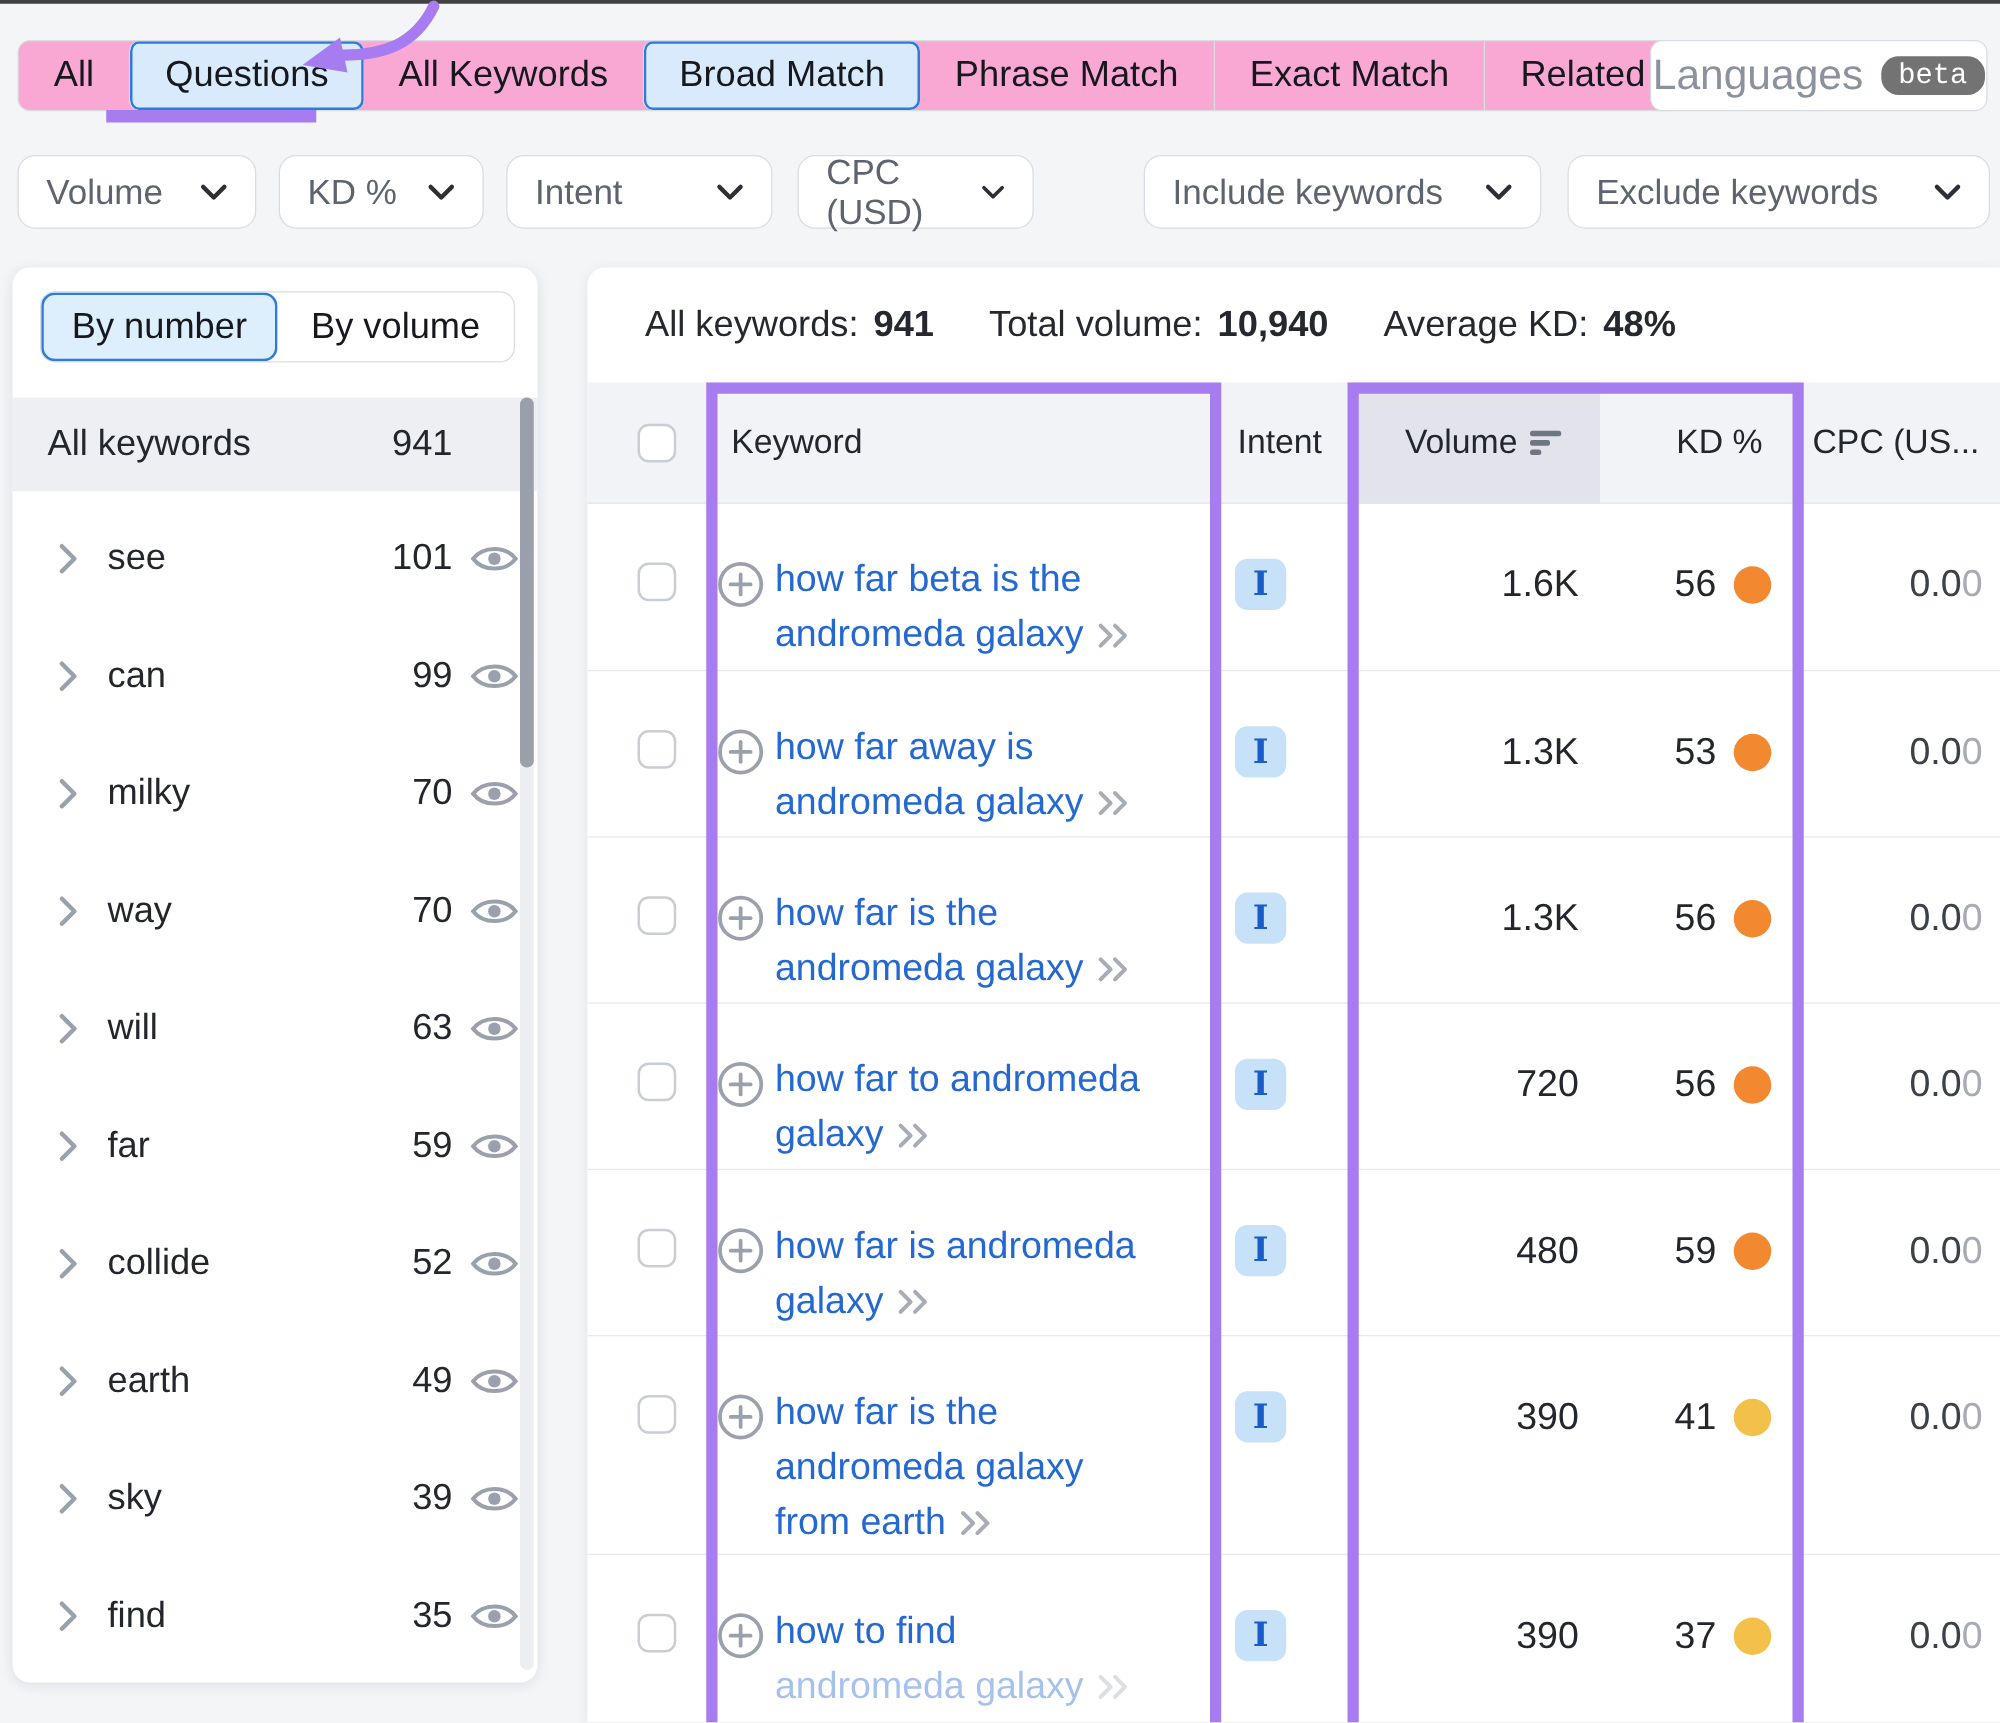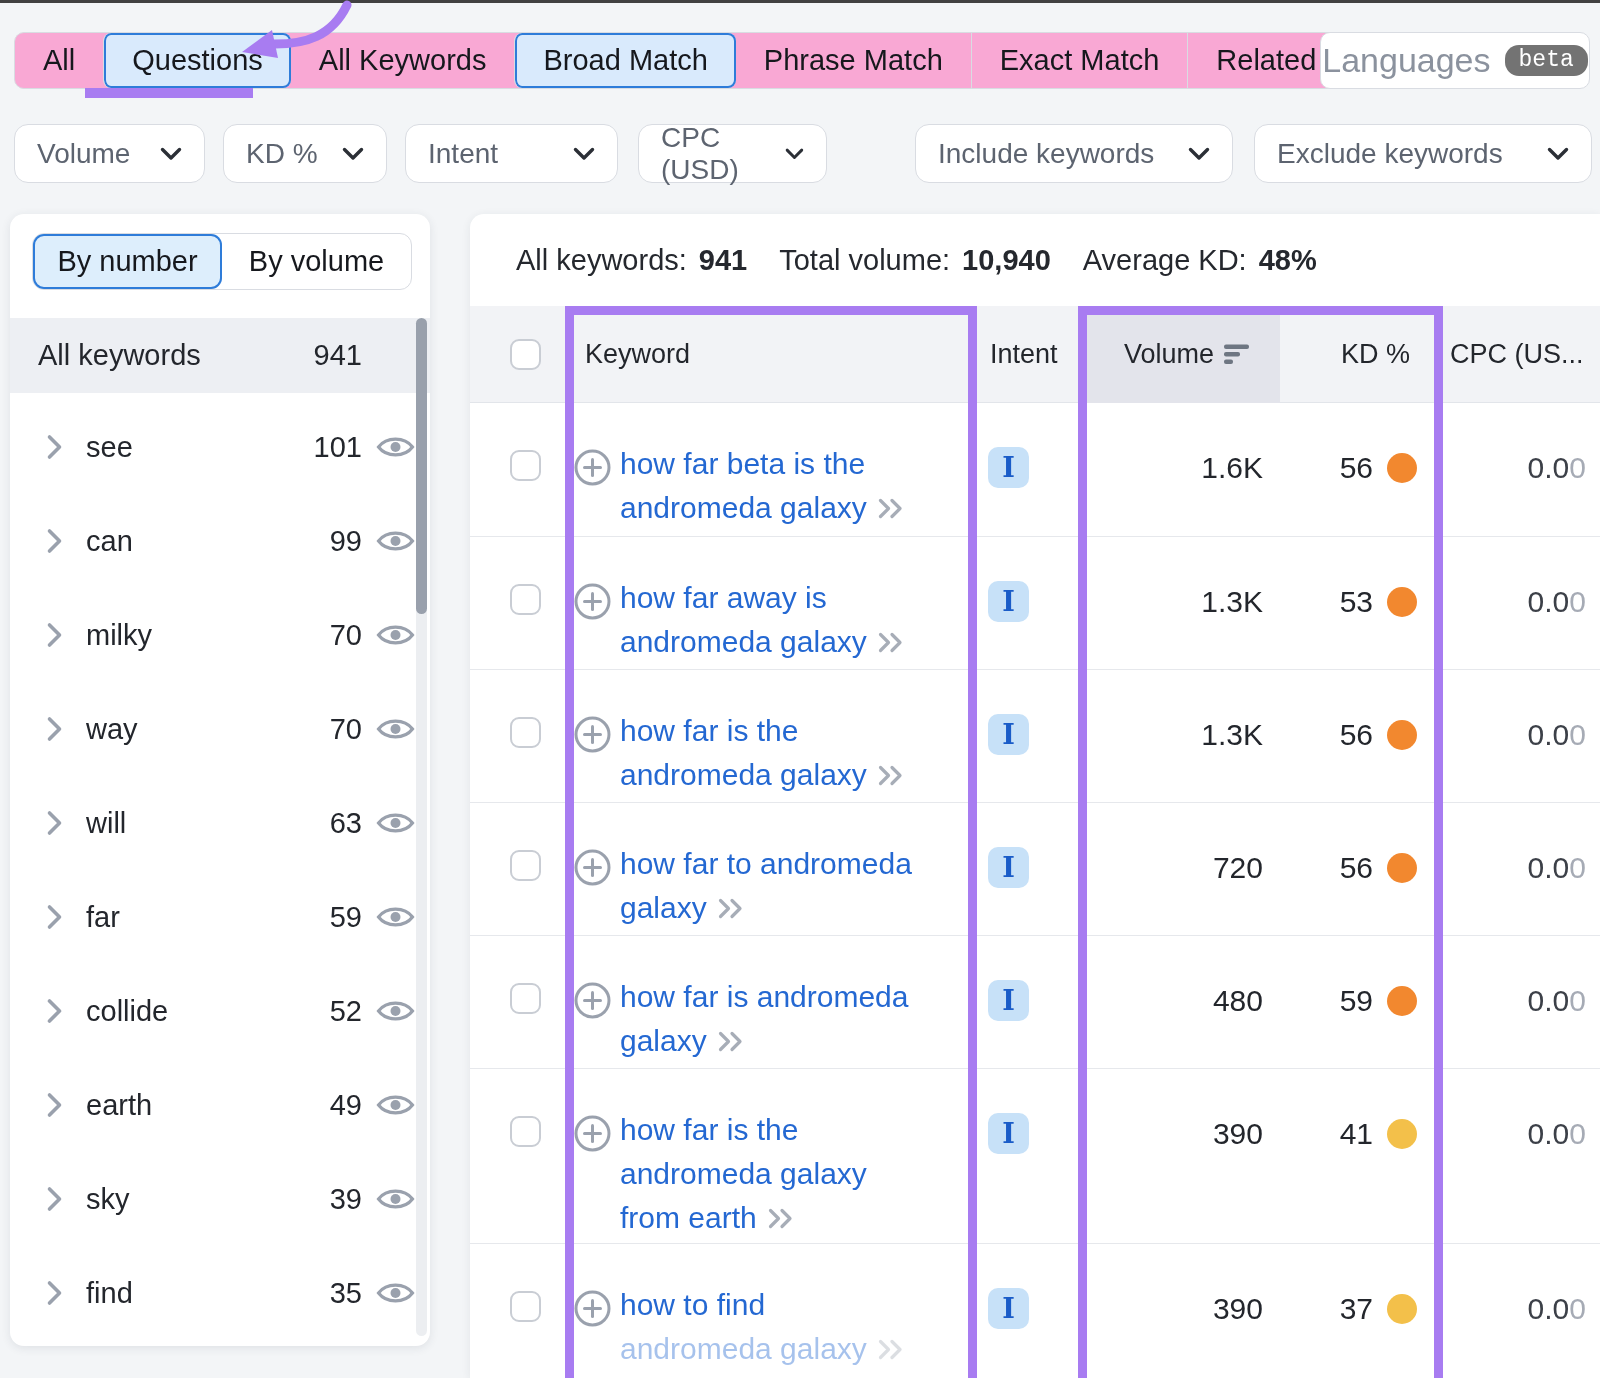--- a/index.html
+++ b/index.html
@@ -61,21 +61,21 @@
   .side-item .eye { position:absolute; right:14px; top:50%; transform:translateY(-50%); }
   .sb-track { position:absolute; right:3px; top:104px; width:11px; height:1018px;
     background:#eceef1; border-radius:6px; }
   .sb-thumb { position:absolute; right:3px; top:104px; width:11px; height:296px;
     background:#99a0ac; border-radius:6px; }
 
   
   .main { position:absolute; left:470px; top:214px; width:1130px; height:1164px;
     background:#fff; border-radius:14px 0 0 0; box-shadow:0 2px 10px rgba(40,50,70,.08); }
   .stats { position:absolute; left:46px; top:0; height:92px; display:flex;
-    align-items:center; gap:32px; }
+    align-items:center; gap:44px; }
   .stat { display:flex; gap:12px; font-size:29px; color:#25282e; white-space:nowrap; }
   .stat b { font-weight:bold; }
 
   .thead { position:absolute; left:0; top:92px; width:1130px; height:97px;
     background:#f2f3f6; border-bottom:1px solid #e2e5ea; font-size:27px; color:#23262c; }
   .vol-cell-bg { position:absolute; left:614px; top:0; width:196px; height:97px; background:#e3e4eb; }
   .th-keyword { position:absolute; left:115px; top:50%; transform:translateY(-50%); }
   .th-intent  { position:absolute; left:520px; top:50%; transform:translateY(-50%); }
   .th-volume  { position:absolute; left:614px; width:196px; top:50%; transform:translateY(-50%);
     display:flex; justify-content:flex-end; align-items:center; gap:10px; padding-right:28px; }

